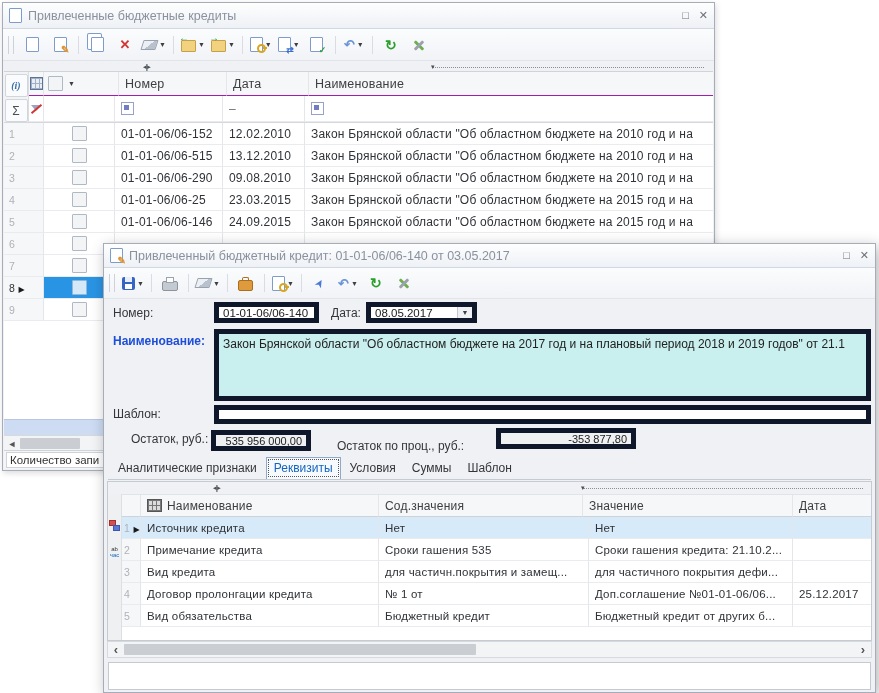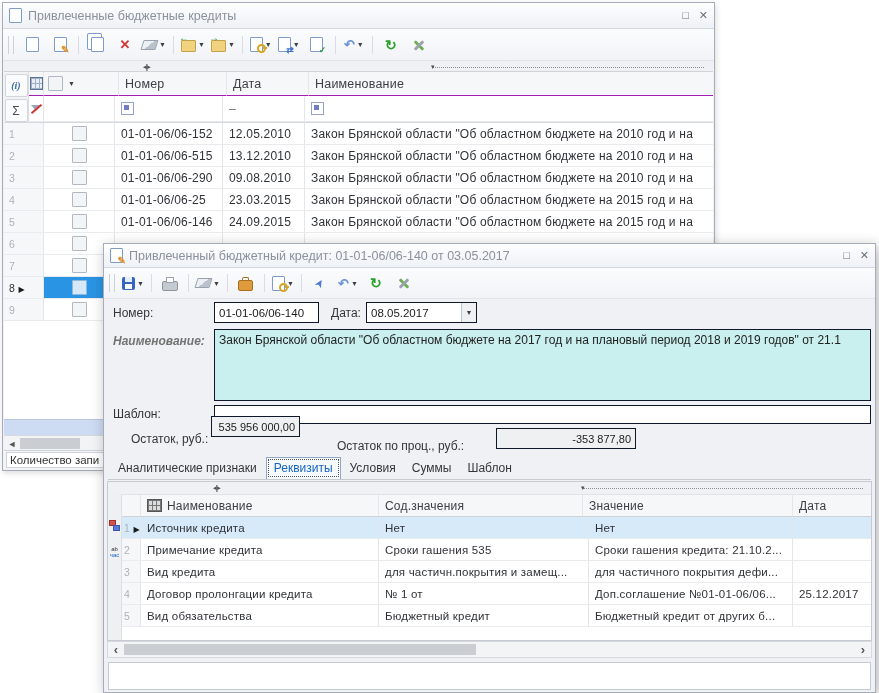--- a/index.html
+++ b/index.html
@@ -94,22 +94,22 @@
   .iic{font:italic bold 10px "Liberation Serif",serif;color:#3a6ea8;}
   .sig{font-size:12px;color:#4a4f55;}
   .sumrow{position:absolute;left:1px;right:1px;bottom:34px;height:16px;background:#cddcf3;border-top:1px solid #b9c6dd;}
   .w1 .hscroll{bottom:19px;}
   .status1{position:absolute;left:1px;right:1px;bottom:1px;height:18px;background:#f4f5f7;border-top:1px solid #cfd4da;display:flex;align-items:center;}
   .status1 .box{margin-left:2px;height:14px;flex:1;background:#fff;border:1px solid #d0d4d9;font-size:11.5px;color:#333;
                 display:flex;align-items:center;padding-left:3px;white-space:nowrap;overflow:hidden;}
   
   .w2{left:103px;top:243px;width:771px;height:448px;z-index:5;box-shadow:3px 4px 14px rgba(0,0,0,.3);}
   .lbl{position:absolute;font-size:12px;color:#33363a;}
-  .lbl.red{color:#737373;font-weight:bold;font-style:italic;}
-  .fld2{position:absolute;background:#fff;border:1px solid #0f172a;box-sizing:border-box;
+  .lbl.red{color:#1d4ed8;font-weight:bold;}
+  .fld2{position:absolute;background:#fff;border:5px solid #0f172a;box-sizing:border-box;
         font-size:11.5px;color:#222;display:flex;align-items:center;padding:0 4px;white-space:nowrap;overflow:hidden;}
   .fld2.gray{background:#eef0f2;justify-content:flex-end;}
   .fld2.cyan{background:#c9f0ef;align-items:flex-start;padding-top:3px;font-size:12px;}
   .combo .cbtn{position:absolute;right:0;top:0;bottom:0;width:14px;background:#eef0f3;border-left:1px solid #c3c8cf;
                display:flex;align-items:center;justify-content:center;font-size:7px;color:#3d4043;}
   .tabs{position:absolute;left:4px;right:4px;top:212px;height:23px;display:flex;align-items:flex-end;gap:2px;
         border-bottom:1px solid #c6cbd1;padding-left:3px;}
   .tab{font-size:12px;color:#33363a;padding:3px 7px 4px 7px;text-align:right;}
   .tab.active{color:#1565c0;background:#f7fafd;border:1px solid #8fa9c6;border-bottom:none;outline:1px dotted #555;outline-offset:-3px;}
   .panel{position:absolute;left:3px;right:3px;top:237px;height:158px;background:#fff;border:1px solid #c6cbd1;overflow:hidden;}
@@ -250,21 +250,21 @@
       </div>
 
       <div class="r dr1">
         <div class="c c0">
             <span class="rn">1</span>
           </div>
         <div class="c c1">
             <span class="cb"></span>
           </div>
         <div class="c c2">01-01-06/06-152</div>
-        <div class="c c3">12.05.2010</div>
+        <div class="c c3">12.02.2010</div>
         <div class="c c4">Закон Брянской области "Об областном бюджете на 2010 год и на</div>
       </div>
       <div class="r dr1">
         <div class="c c0">
             <span class="rn">2</span>
           </div>
         <div class="c c1">
             <span class="cb"></span>
           </div>
         <div class="c c2">01-01-06/06-515</div>
@@ -425,21 +425,21 @@
     <span class="lbl" style="left:227px;top:62px;">Дата:</span>
     <div class="fld2 combo" style="left:262px;top:58px;width:111px;height:21px;">
       <span>08.05.2017</span>
       <span class="cbtn">▼</span>
     </div>
     <span class="lbl red" style="left:9px;top:90px;">Наименование:</span>
     <div class="fld2 cyan" style="left:110px;top:85px;right:4px;height:72px;">Закон Брянской области "Об областном бюджете на 2017 год и на плановый период 2018 и 2019 годов" от 21.1</div>
     <span class="lbl" style="left:9px;top:163px;">Шаблон:</span>
     <div class="fld2" style="left:110px;top:161px;right:4px;height:19px;"></div>
     <span class="lbl" style="left:9px;top:188px;margin-left:18px;">Остаток, руб.:</span>
-    <div class="fld2 gray" style="left:107px;top:172px;width:89px;height:21px;font-size:11px;">535 956 000,00</div>
+    <div class="fld2 gray" style="left:107px;top:186px;width:100px;height:21px;font-size:11px;">535 956 000,00</div>
     <span class="lbl" style="left:201px;top:195px;margin-left:32px;">Остаток по проц., руб.:</span>
     <div class="fld2 gray" style="left:392px;top:184px;width:140px;height:21px;font-size:11px;">-353 877,80</div>
 
     <div class="tabs">
       <span class="tab">Аналитические признаки</span>
       <span class="tab active">Реквизиты</span>
       <span class="tab">Условия</span>
       <span class="tab">Суммы</span>
       <span class="tab">Шаблон</span>
     </div>

